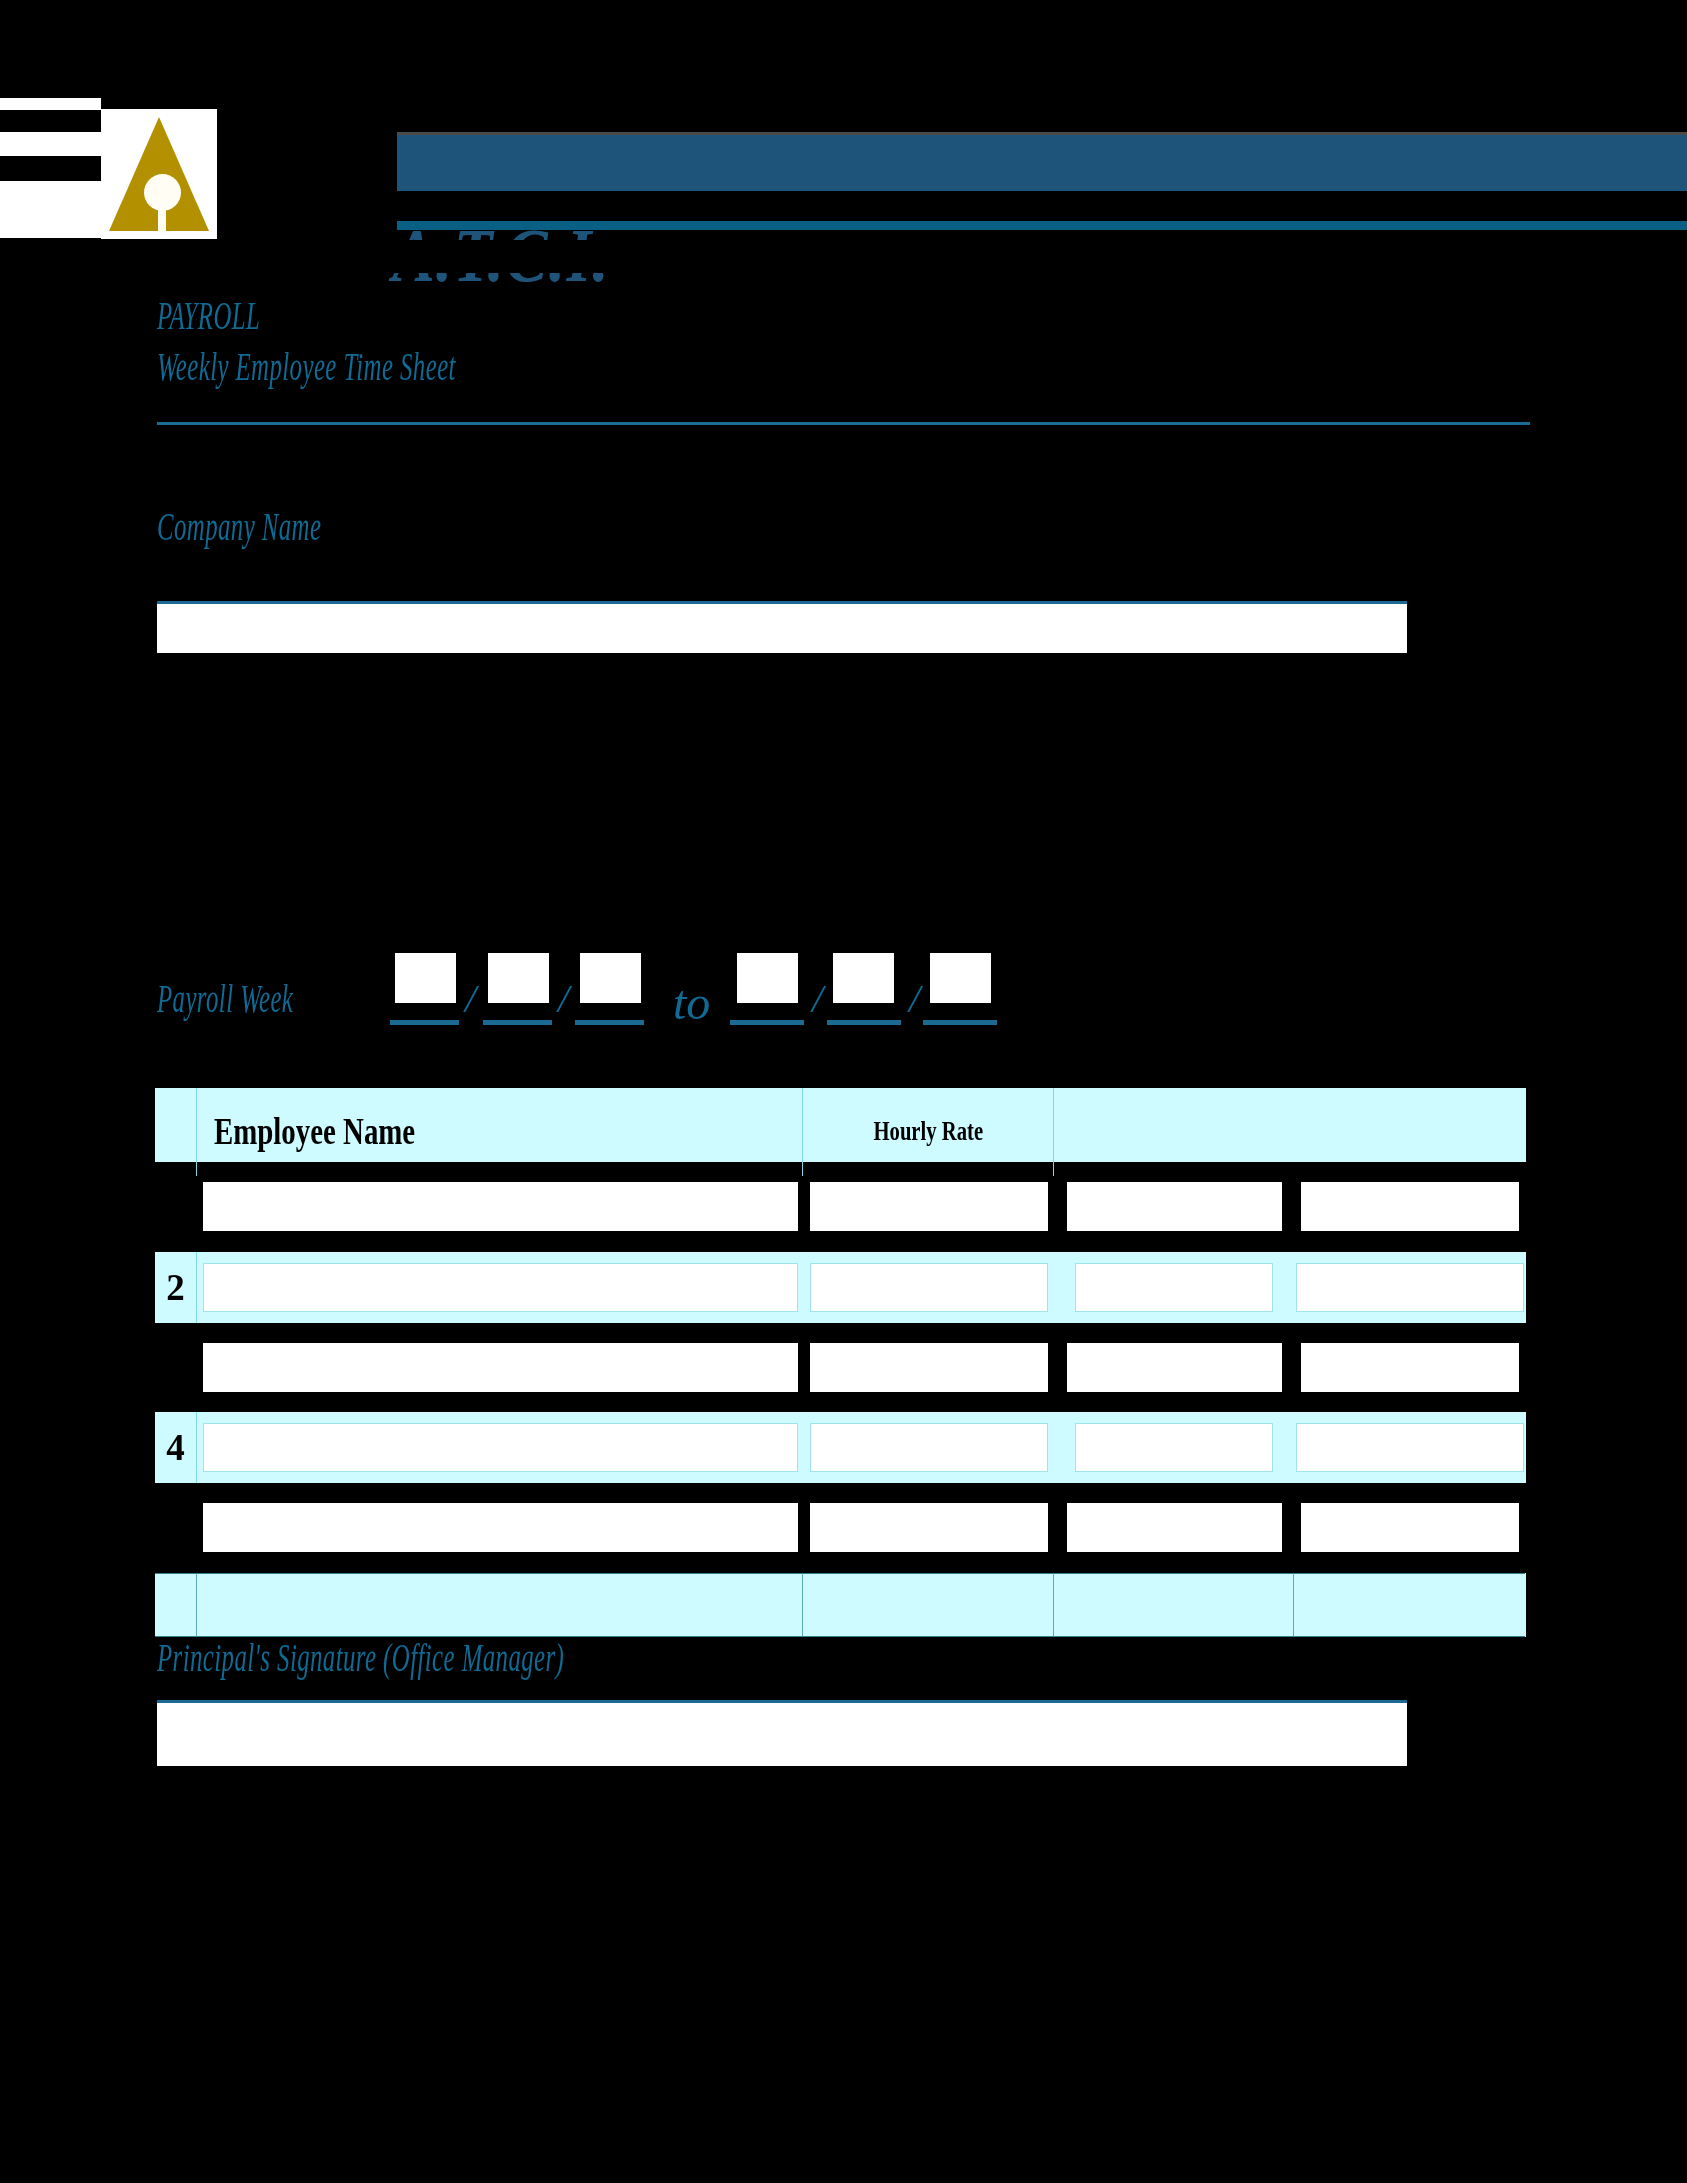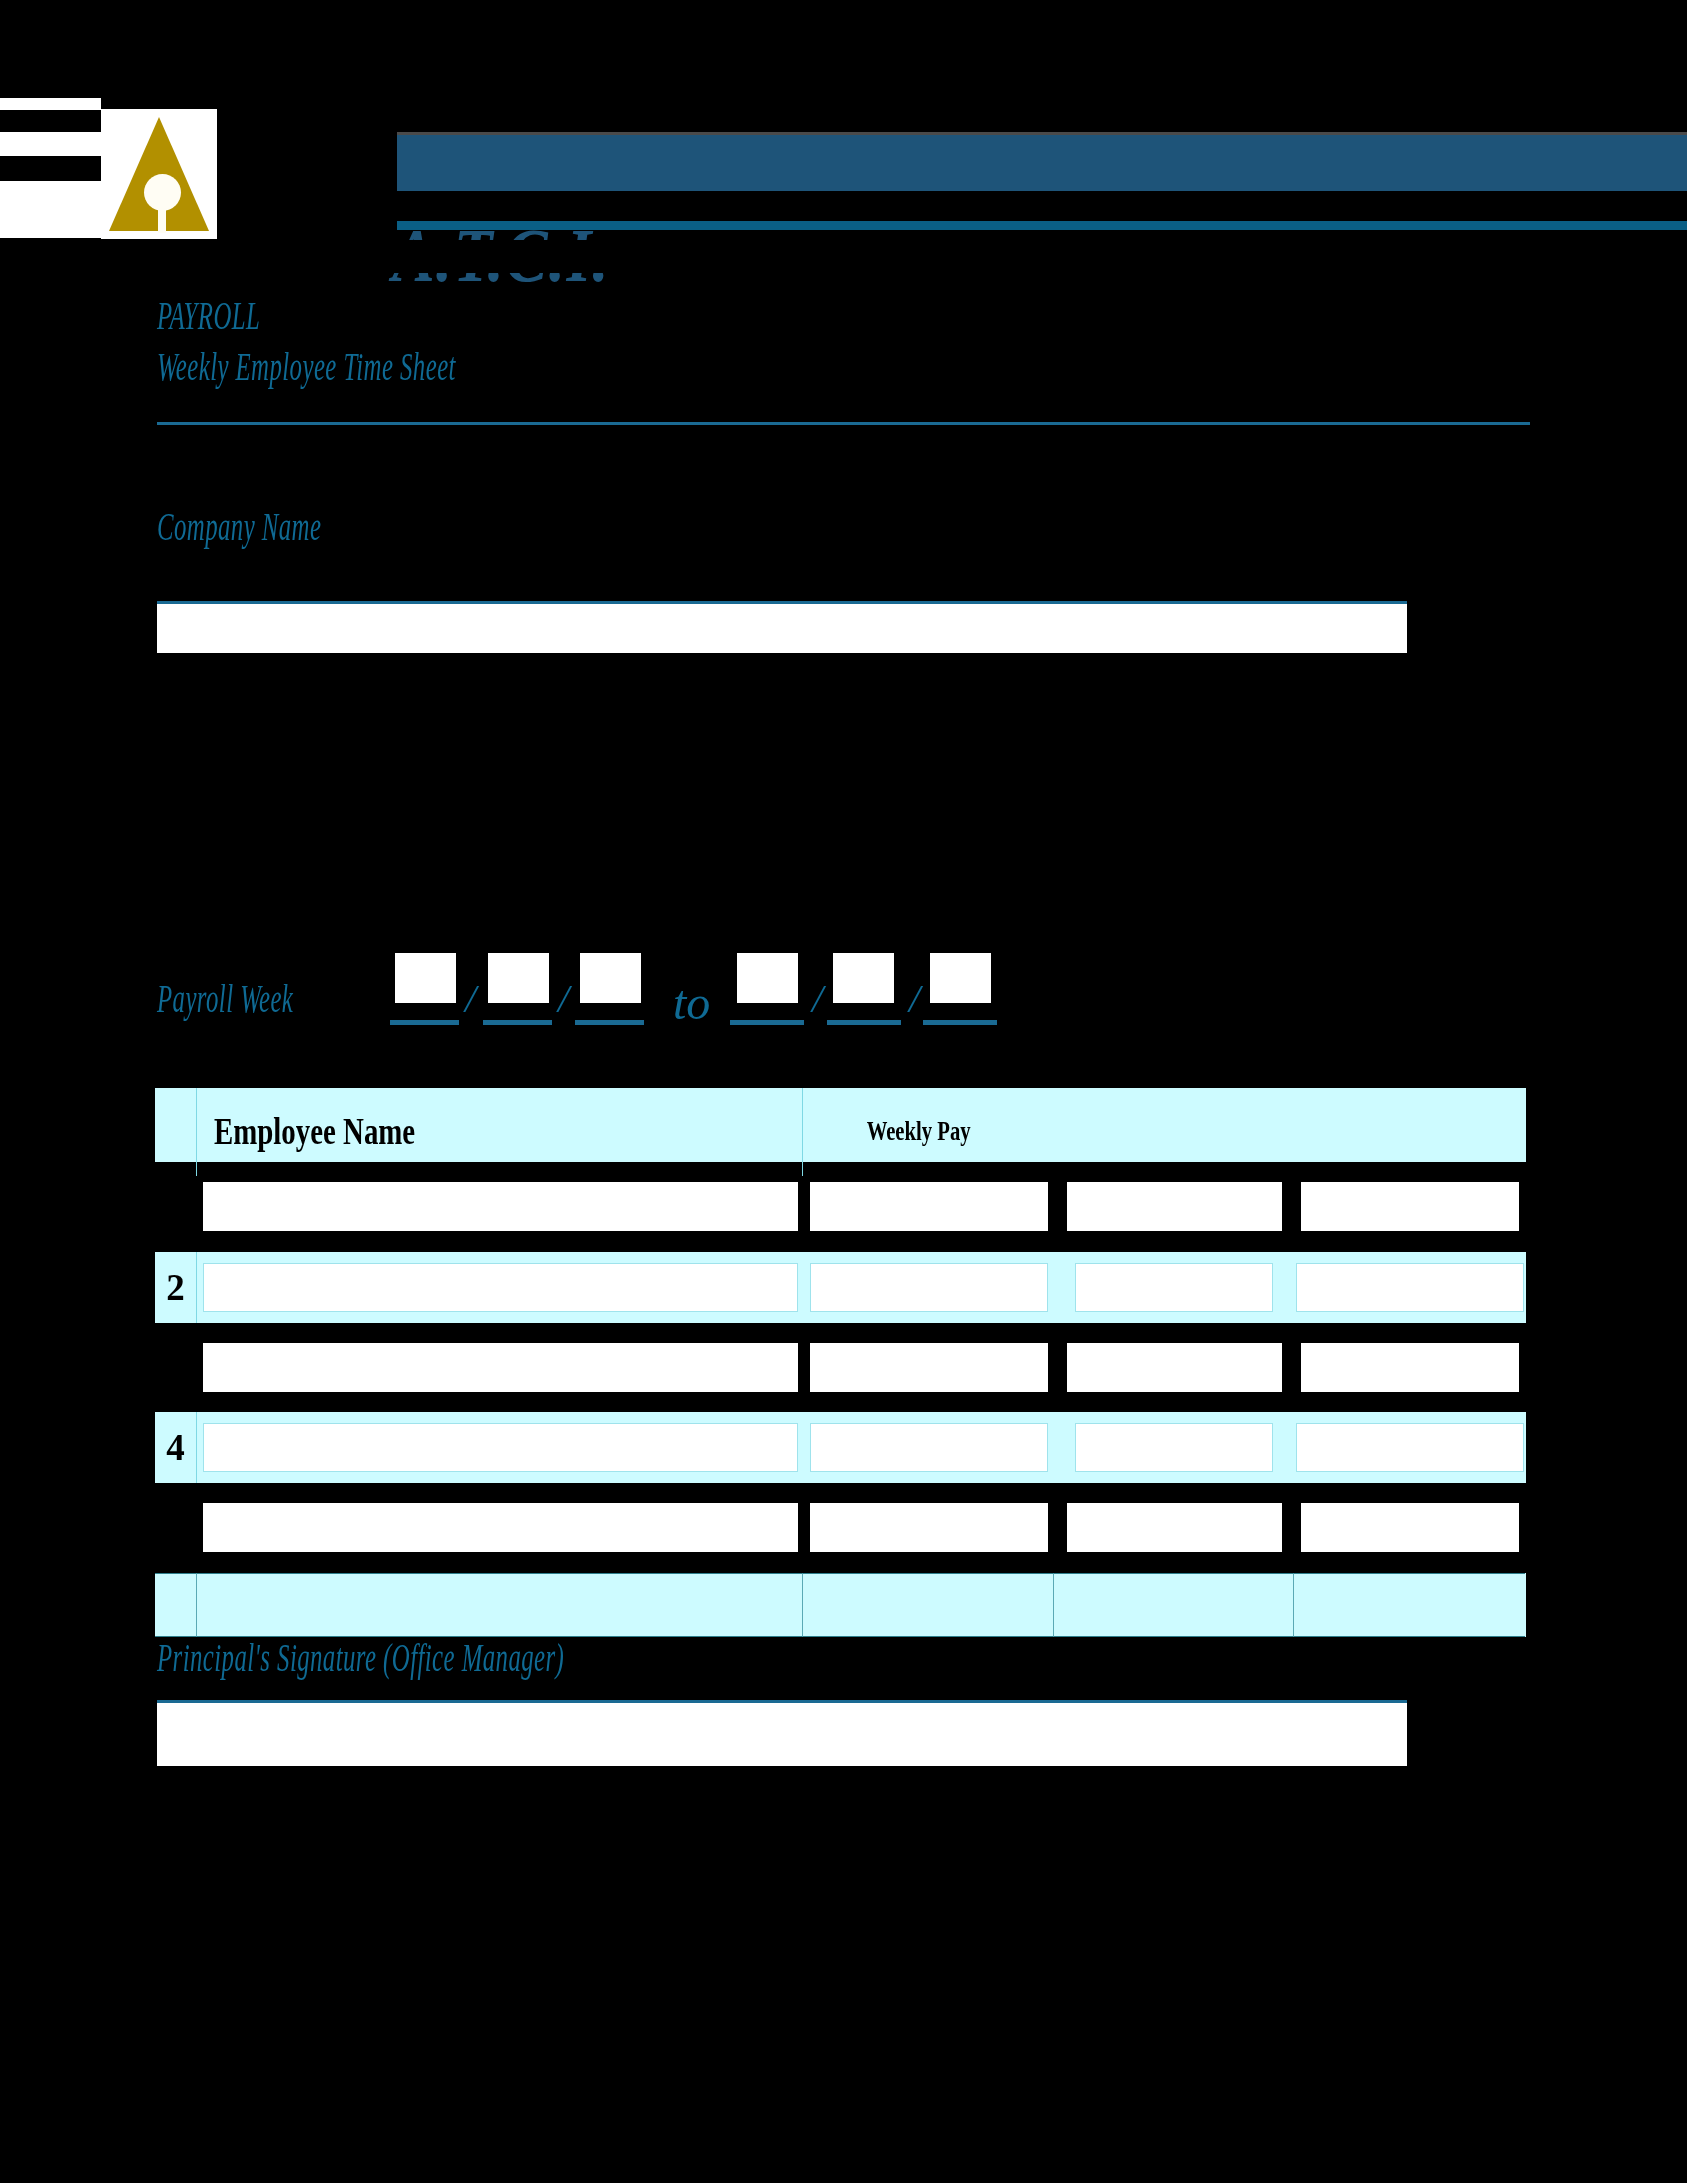--- a/index.html
+++ b/index.html
@@ -384,22 +384,22 @@
 
     <div class="tbl">
 
       <div class="trow hrow">
         <div class="cell c-num">
             <span class="h-small"></span>
           </div>
         <div class="cell c-name">
             <span class="h-big">Employee Name</span>
           </div>
-        <div class="cell c-pay">
-            <span class="h-small">Weekly Pay</span>
+        <div class="cell c-rate">
+            <span class="h-small">Hourly Rate</span>
           </div>
       </div>
 
       <div class="rgap"></div>
       <div class="trow drow">
         <div class="cell c-num">1</div>
         <div class="cell c-name">
             <div class="inp inp-name"></div>
           </div>
         <div class="cell c-rate">

